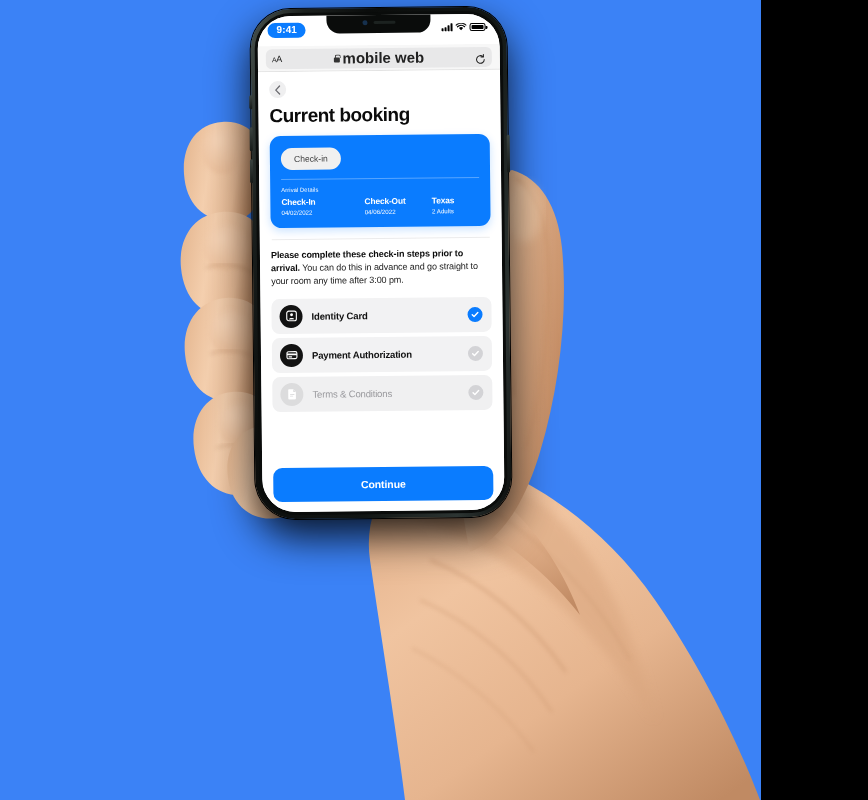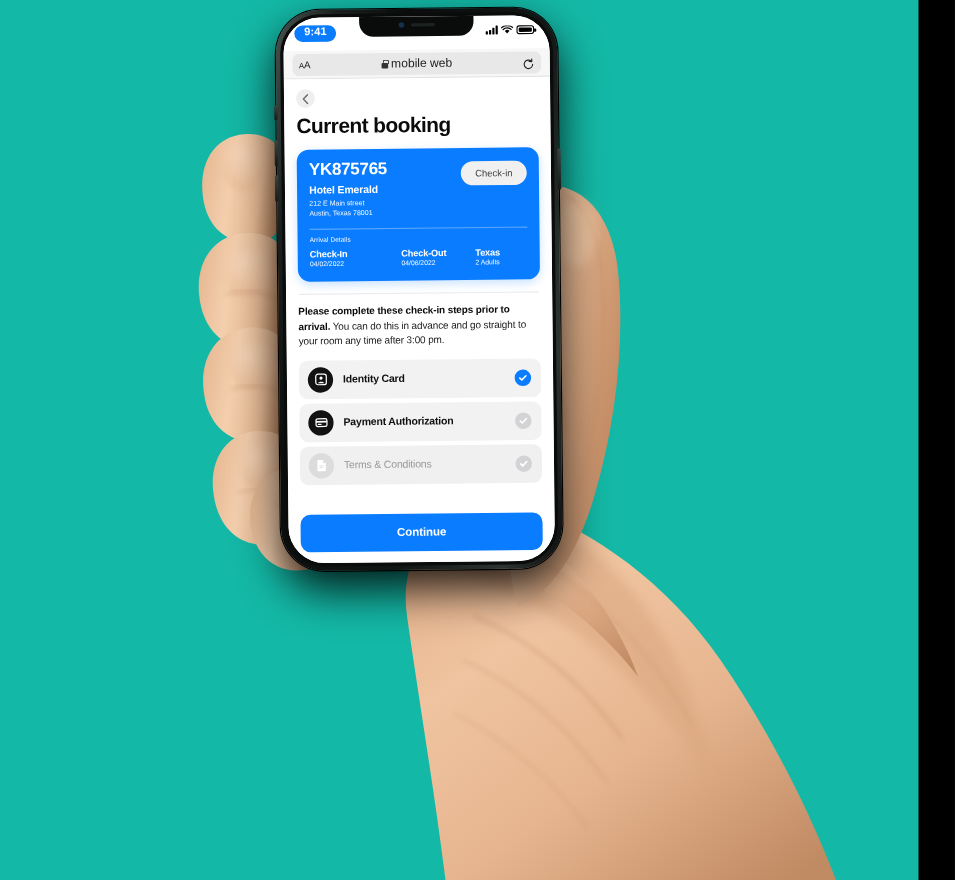--- a/index.html
+++ b/index.html
@@ -3,21 +3,21 @@
 <meta charset="utf-8">
 <style>
   * { box-sizing: border-box; margin: 0; padding: 0; }
   html, body {
     width: 868px; height: 800px;
     background: #000000;
     overflow: hidden;
     font-family: "Liberation Sans", sans-serif;
     -webkit-font-smoothing: antialiased;
   }
-  #stage { position: relative; width: 835px; height: 800px; background: #14b8a6; }
+  #stage { position: relative; width: 761px; height: 800px; background: #3b82f6; }
 
   
   .hand { position: absolute; inset: 0; pointer-events: none; }
   .hand svg { position:absolute; left:0; top:0; width:868px; height:800px; }
 
   
   .phone {
     position: absolute;
     left: 253px; top: 8px;
     width: 256px; height: 510px;
@@ -88,21 +88,21 @@
     flex:1; height:20px; background:#e8e8e9; border-radius:6px;
     display:flex; align-items:center; justify-content:space-between;
     padding:0 6px; position:relative;
   }
   .aa { font-size:9px; color:#1a1a1a; letter-spacing:-.3px; font-weight:500; flex:0 0 auto; }
   .aa .s{font-size:7px;}
   .url-center { position:absolute; left:0; right:0; display:flex; align-items:center; justify-content:center; gap:3px; }
   .lock { width:6px;height:8px;position:relative; }
   .lock::before{content:"";position:absolute;left:1px;top:0;width:4px;height:3.4px;border:1.1px solid #333;border-bottom:none;border-radius:2px 2px 0 0;}
   .lock::after{content:"";position:absolute;left:0;top:3px;width:6px;height:5px;background:#333;border-radius:1px;}
-  .url-text { font-size:11px; color:#222; }
+  .url-text { font-size:15px; color:#222;font-weight:bold; }
   .reload { flex:0 0 auto; width:11px;height:11px; }
 
   
   .page { flex:1; background:#fff; padding: 9px 11px 0; overflow:hidden; position:relative; }
   .backbtn {
     width:17px;height:17px;border-radius:50%;background:#efeff0;
     display:flex;align-items:center;justify-content:center; margin-bottom:7px;
   }
   .backbtn svg{display:block;}
   .page-title { font-size:19px; font-weight:700; color:#0b0b0b; letter-spacing:-.5px; margin-bottom:9px; }
@@ -303,28 +303,20 @@
               <svg width="7" height="10" viewBox="0 0 7 10">
                   <path d="M5.4 1 L1.6 5 L5.4 9" stroke="#6b6b70" stroke-width="1.3" fill="none" stroke-linecap="round" stroke-linejoin="round"></path>
                 </svg>
             </span>
           </div>
 
           <h1 class="page-title">Current booking</h1>
 
           <div class="bcard">
             <div class="bcard-top">
-              <div>
-                <div class="bref">YK875765</div>
-                <div class="hotel">Hotel Emerald</div>
-                <div class="addr">
-                  <div>212 E Main street</div>
-                  <div>Austin, Texas 78001</div>
-                </div>
-              </div>
               <button class="checkin-btn">Check-in</button>
             </div>
 
             <div class="bdivider"></div>
             <div class="arrival-label">Arrival Details</div>
             <div class="arrival-row" id="arrival-row">
                 <div class="acol">
                   <div class="ahead">Check-In</div>
                   <div class="aval">04/02/2022</div>
                 </div>

